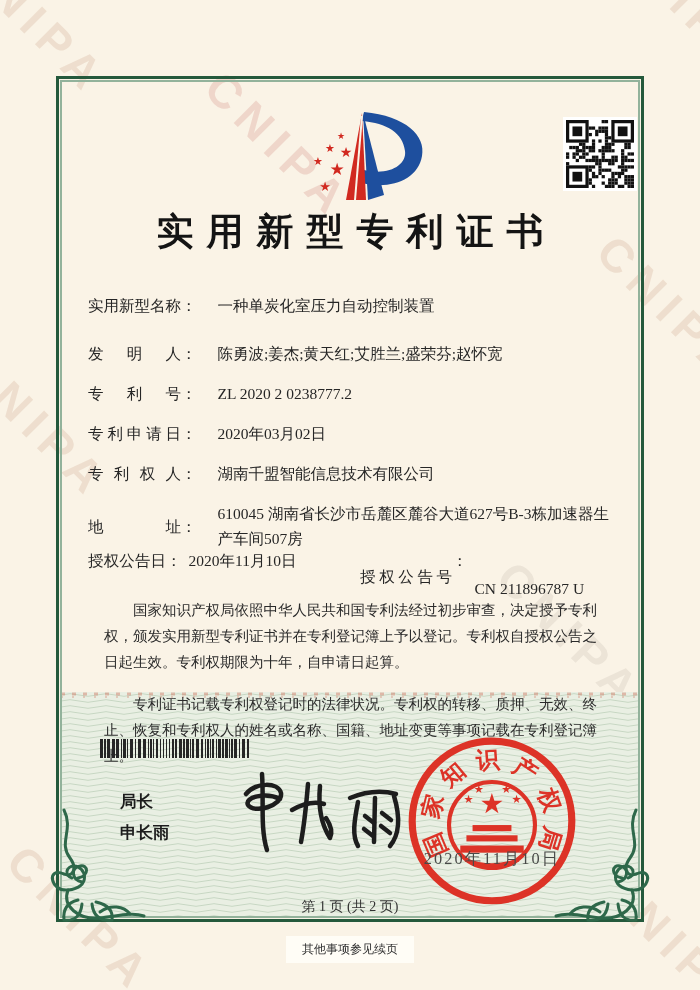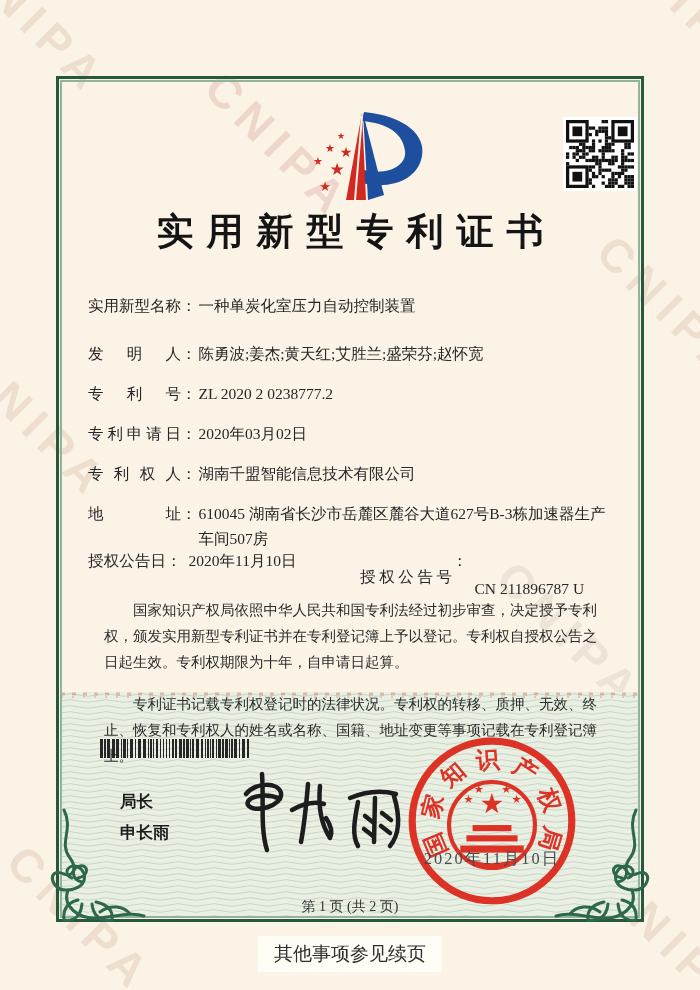--- a/index.html
+++ b/index.html
@@ -26,35 +26,35 @@
   .band svg{display:block;}
   .ornament{position:absolute;pointer-events:none;}
   
   .cert-no{position:absolute;left:88px;top:110px;font-size:15px;letter-spacing:3px;color:#3f3f3f;}
   .logo{position:absolute;left:294px;top:108px;width:140px;height:100px;}
   .qr{position:absolute;left:563px;top:117px;width:74px;height:74px;background:#fff;padding:3px;box-sizing:border-box;}
   .title{
     position:absolute;left:0;right:0;top:207px;text-align:center;
     font-size:37px;font-weight:bold;letter-spacing:13px;text-indent:13px;color:#141414;
   }
-  .field-row{position:absolute;left:88px;width:526px;font-size:15.5px;display:flex;align-items:flex-start;line-height:25px;}
+  .field-row{position:absolute;left:88px;width:526px;font-size:15.5px;display:flex;align-items:center;line-height:25px;}
   .fl{display:inline-block;width:93px;text-align:justify;text-align-last:justify;flex:none;}
   .fc{flex:none;}
-  .fv{margin-left:2px;flex:1;}
+  .fv{margin-left:21px;flex:1;}
   .grant-pair2{position:absolute;left:272px;top:0;display:flex;}
   .paras{position:absolute;left:88px;top:581px;width:525px;font-size:14.5px;line-height:26px;text-align:justify;color:#2b2b2b;}
   .paras p{margin:16px;text-indent:2em;}
   .barcode{position:absolute;left:100px;top:739px;}
   .director{position:absolute;left:120px;top:786px;font-family:"Liberation Sans",sans-serif;font-size:16.5px;font-weight:bold;line-height:31px;color:#1d1d1d;}
   .signature{position:absolute;left:222px;top:760px;}
   .seal{position:absolute;left:404px;top:735px;}
   .page-info{position:absolute;left:0;right:0;top:898px;text-align:center;font-size:14px;color:#333;}
   .footer-note{
     position:absolute;left:50%;top:936px;transform:translateX(-50%);
-    font-size:19px;color:#2e2e2e;background:#fffdf6;padding:5px 16px;white-space:nowrap;
+    font-size:12px;color:#2e2e2e;background:#fffdf6;padding:5px 16px;white-space:nowrap;
   }
 </style>
 </head>
 <body>
 
 <div class="page">
 
   <div class="wm" style="left:-58px;top:-6px;">CNIPA</div>
   <div class="wm" style="left:592px;top:-26px;">CNIPA</div>
   <div class="wm pink" style="left:186px;top:118px;">CNIPA</div>

